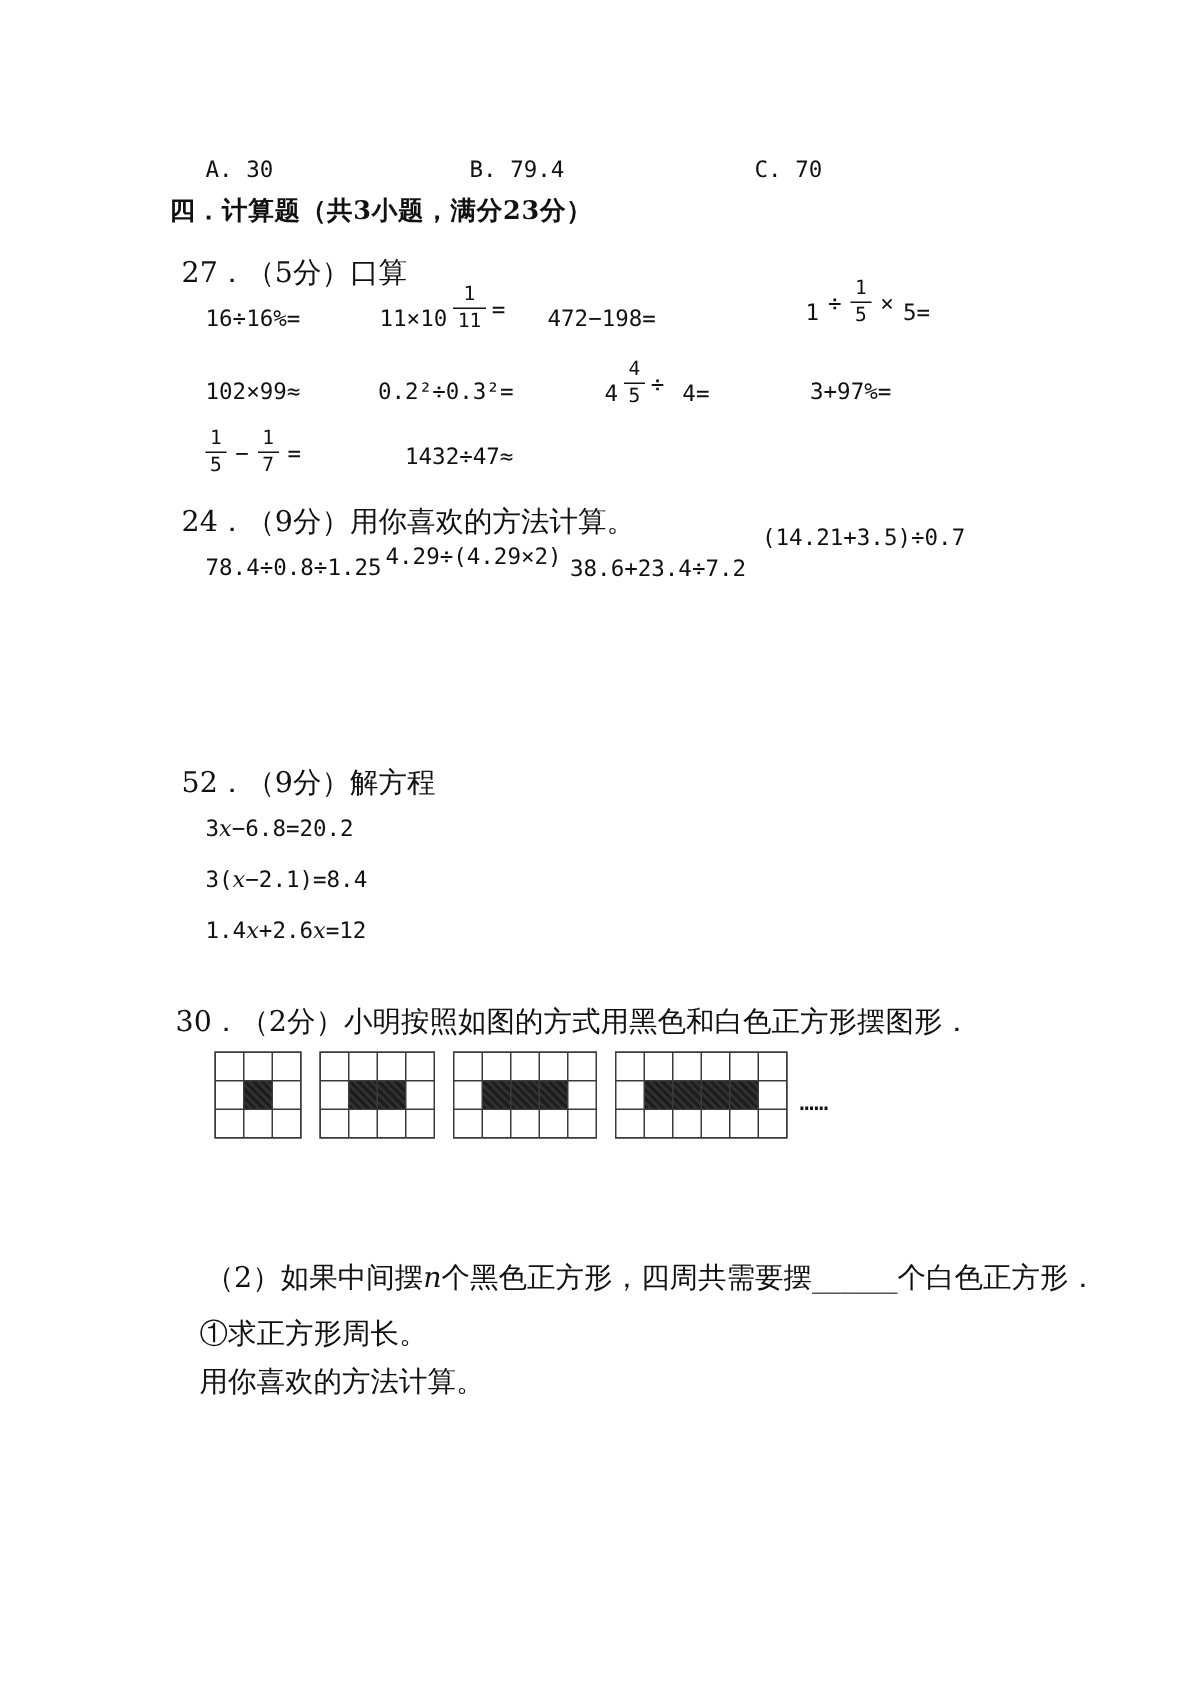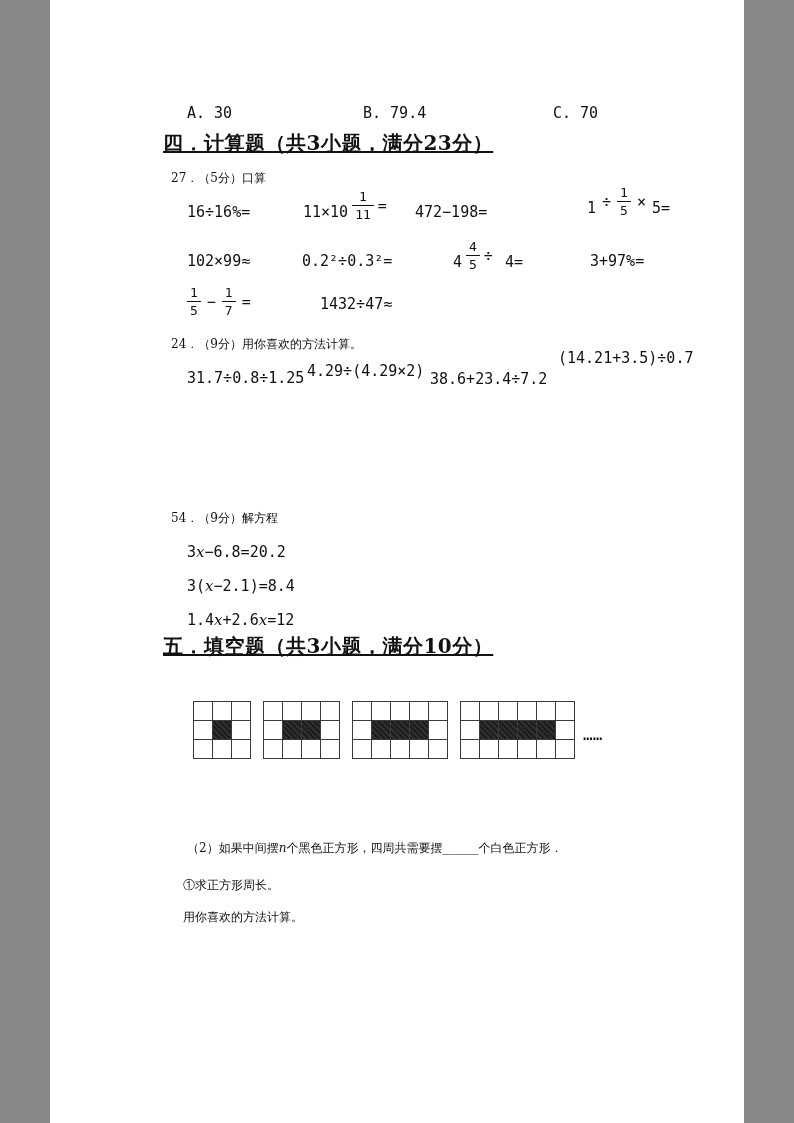--- a/index.html
+++ b/index.html
@@ -1,24 +1,24 @@
 <!DOCTYPE html>
 <html><head>
 <meta charset="utf-8">
 <style>
   html,body{margin:0;padding:0;background:#888;}
   .page{
-    position:relative;width:694px;height:1123px;margin:0 auto;
+    position:relative;width:794px;height:1123px;margin:0 auto;
     background:#ffffff;color:#111;
     font-family:"DejaVu Serif","Liberation Serif",serif;
     overflow:hidden;
   }
   .abs{position:absolute;white-space:nowrap;}
-  .cjk{font-size:12px;line-height:1.25;}
-  .heading{font-size:20px;font-weight:bold;margin:0;letter-spacing:0.5px;text-decoration:underline;}
+  .cjk{font-size:19px;line-height:1.25;}
+  .heading{font-size:17px;font-weight:bold;margin:0;letter-spacing:0.5px;}
   .math{font-family:"DejaVu Sans Mono","Liberation Mono",monospace;font-size:15px;line-height:1.2;}
   .mixedrow{display:flex;align-items:flex-end;gap:4px;}
   .centerrow{display:flex;align-items:center;gap:6px;}
   .frac{display:inline-flex;flex-direction:column;align-items:center;line-height:1;
         font-family:"DejaVu Sans Mono","Liberation Mono",monospace;font-size:13px;}
   .frac .num{padding:0 3px 2px;}
   .frac .den{border-top:1.5px solid #111;padding:2px 3px 0;}
   .self-center{align-self:center;}
   .self-end{align-self:flex-end;}
   .var{font-style:italic;font-family:"DejaVu Serif","Liberation Serif",serif;}
@@ -92,32 +92,32 @@
     <span class="frac">
       <span class="num">1</span>
       <span class="den">7</span>
     </span>
     <span class="math">=</span>
   </div>
 
   <div class="abs math" style="left:270px;top:295px">1432÷47≈</div>
 
   <div class="abs cjk" style="left:121px;top:337px">24．（9分）用你喜欢的方法计算。</div>
-  <div class="abs math" style="left:137px;top:369px">31.7÷0.8÷1.25</div>
+  <div class="abs math" style="left:137px;top:369px">78.4÷0.8÷1.25</div>
   <div class="abs math" style="left:257px;top:362px">4.29÷(4.29×2)</div>
   <div class="abs math" style="left:380px;top:370px">38.6+23.4÷7.2</div>
   <div class="abs math" style="left:508px;top:349px">(14.21+3.5)÷0.7</div>
 
-  <div class="abs cjk" style="left:121px;top:511px">54．（9分）解方程</div>
+  <div class="abs cjk" style="left:121px;top:511px">52．（9分）解方程</div>
   <div class="abs math eqline" style="left:137px;top:543px"><span>3</span><span class="var">x</span><span>−6.8=20.2</span></div>
   <div class="abs math eqline" style="left:137px;top:577px"><span>3(</span><span class="var">x</span><span>−2.1)=8.4</span></div>
   <div class="abs math eqline" style="left:137px;top:611px"><span>1.4</span><span class="var">x</span><span>+2.6</span><span class="var">x</span><span>=12</span></div>
 
-  <h2 class="abs heading cjk" style="left:113px;top:634px">五．填空题（共3小题，满分10分）</h2>
 
+  <div class="abs cjk" style="left:117px;top:670px">30．（2分）小明按照如图的方式用黑色和白色正方形摆图形．</div>
 
   <div class="abs gridrow" style="left:143px;top:701px">
     <div class="gridfig" style="margin-right: 12px; grid-template-columns: repeat(3, 18px); grid-template-rows: repeat(3, 18px); background: rgb(59, 59, 59); border-color: rgb(59, 59, 59);">
         <div class="cell"></div>
         <div class="cell"></div>
         <div class="cell"></div>
         <div class="cell"></div>
         <div class="cell black"></div>
         <div class="cell"></div>
         <div class="cell"></div>

